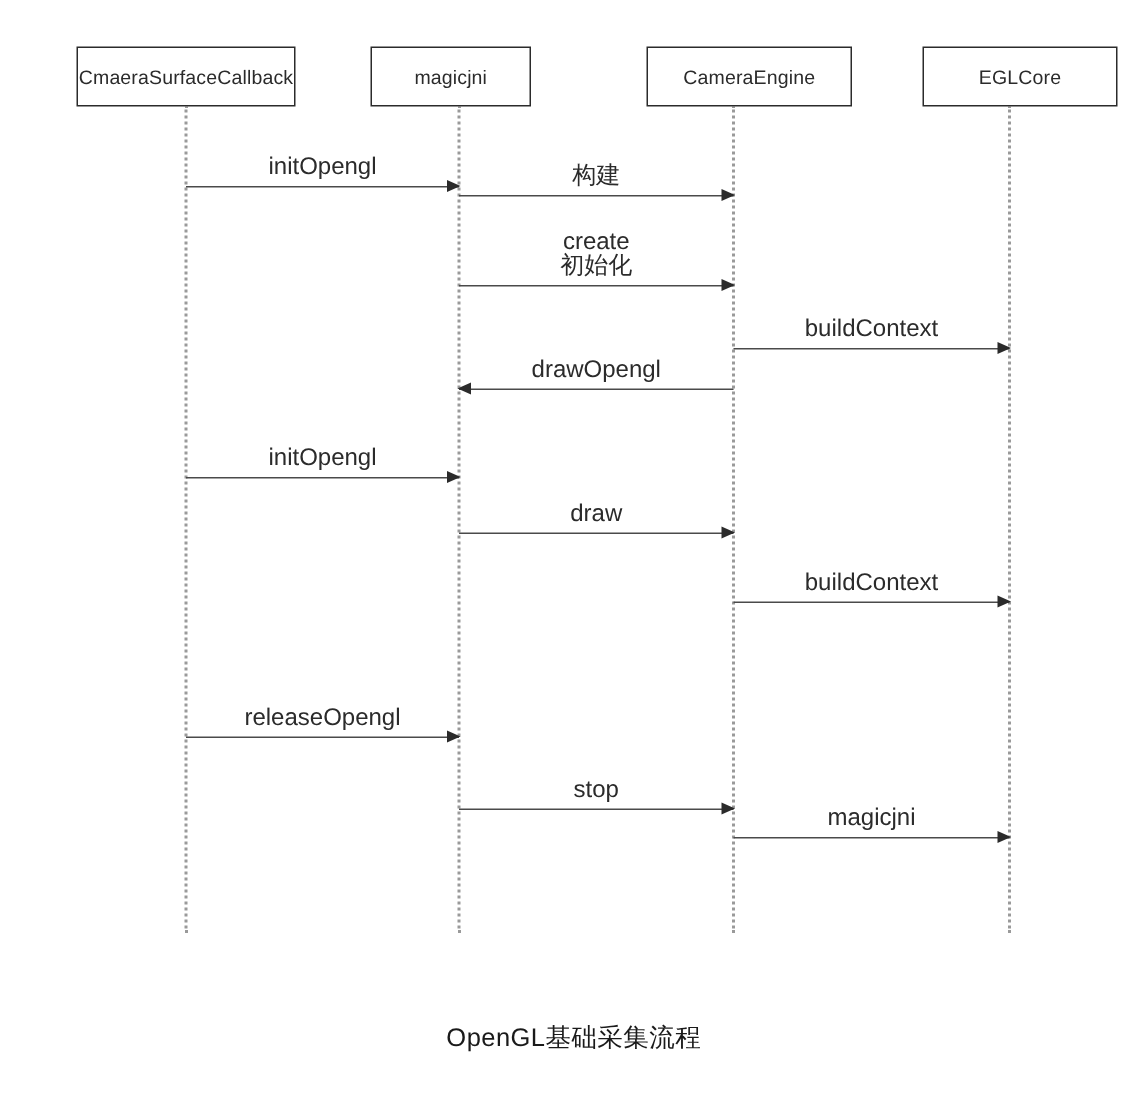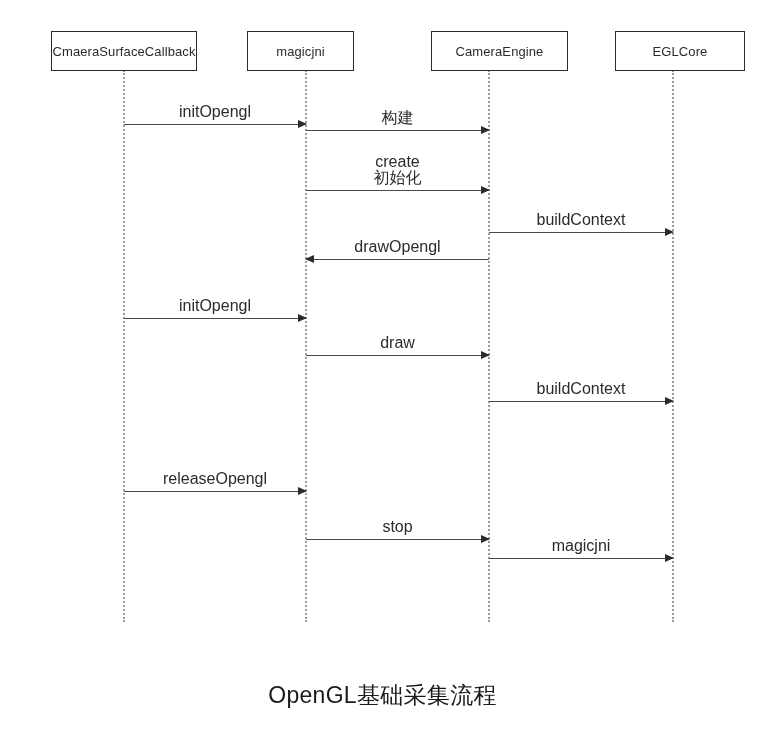--- a/index.html
+++ b/index.html
@@ -82,21 +82,21 @@
   }
   .msg .labels .l2 {
     display: block;
   }
   .caption {
     position: absolute;
     left: 0;
     right: 0;
     top: 680px;
     text-align: center;
-    font-size: 23px;
+    font-size: 17px;
     color: #1a1a1a;
     letter-spacing: 0.3px;
   }
 </style>
 </head>
 <body>
 
 <div id="canvas">
   <div id="lifelines">
       <div class="lifeline" style="left: 123px; top: 70px; height: 552px;"></div>

